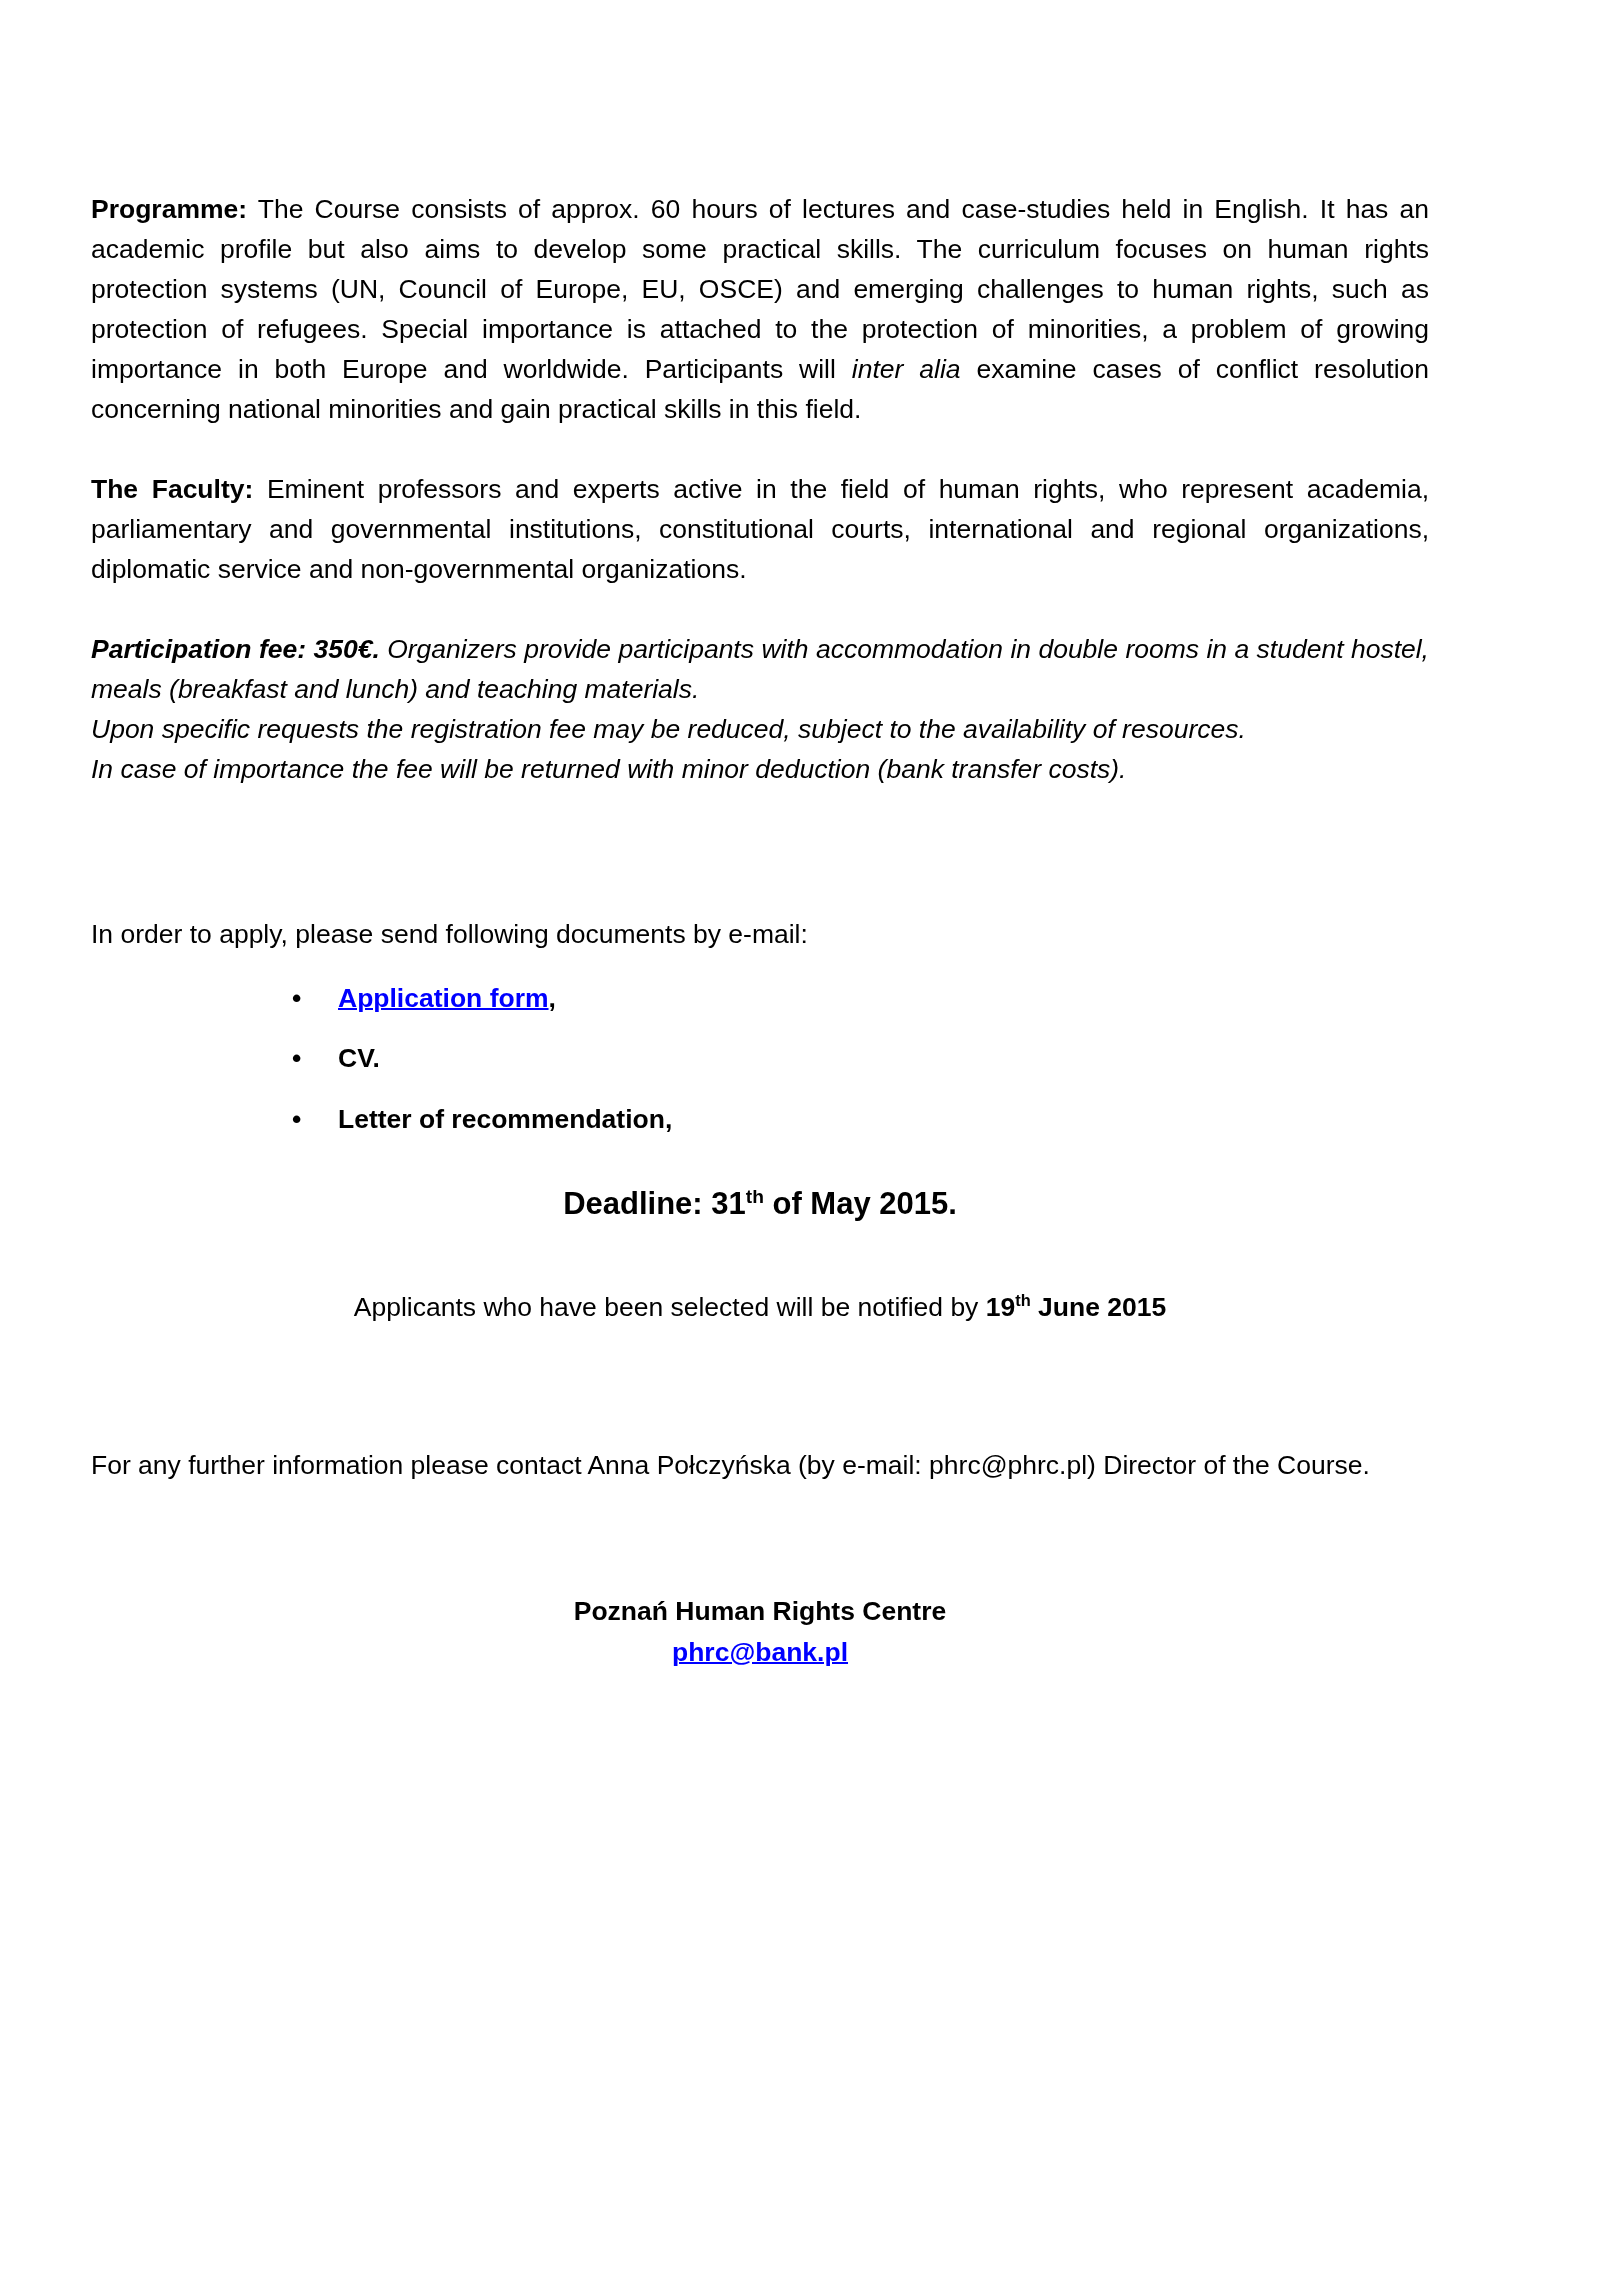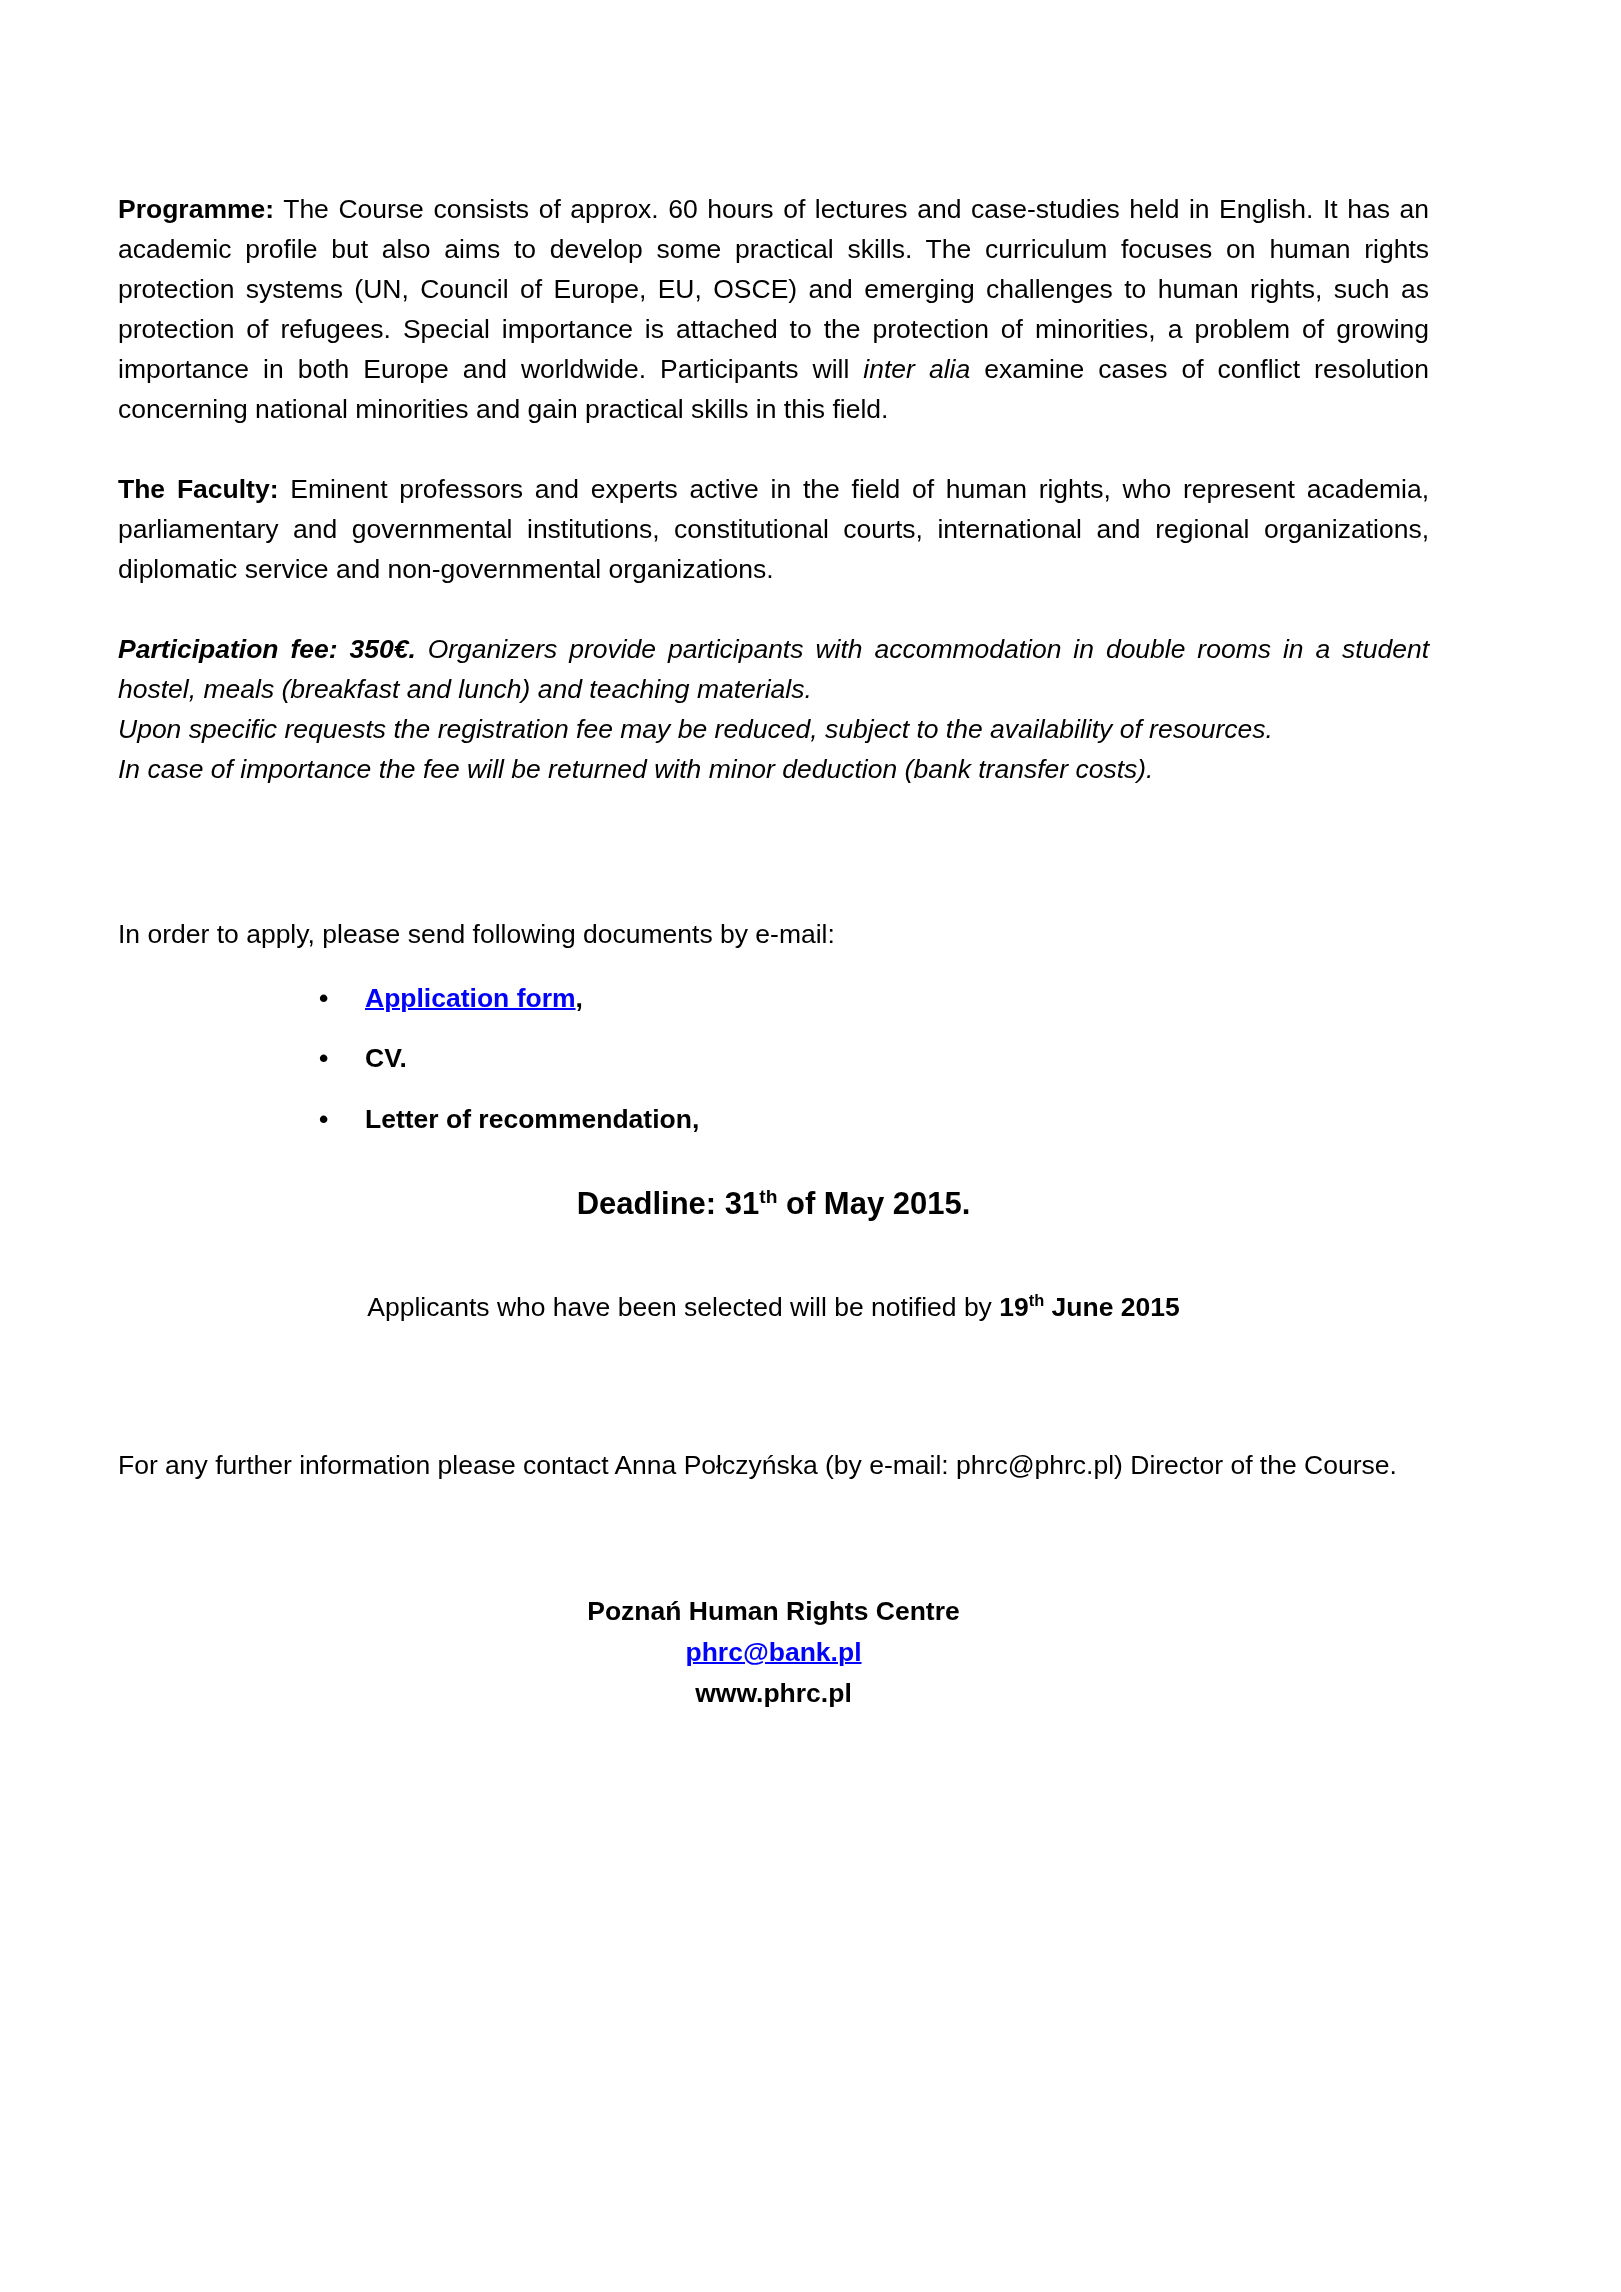--- a/index.html
+++ b/index.html
@@ -7,21 +7,21 @@
   html, body { background: #ffffff; }
   body {
     width: 1621px;
     height: 2293px;
     margin: 0 auto;
     font-family: "Liberation Sans", sans-serif;
     color: #000000;
     font-size: 26.5px;
     line-height: 40px;
   }
-  .page { padding: 189px 192px 0 118px; }
+  .page { padding: 189px 192px 0 91px; }
   p { margin: 0; }
   .just { text-align: justify; }
   .lead { font-weight: bold; }
   .gap-after { margin-bottom: 40px; }
   .fee-block { margin-bottom: 125px; font-style: italic; }
   .intro { text-align: left; margin-bottom: 23.5px; }
   ul.bullet-list { list-style: none; margin: 4px; padding: 0 0 0 197px; }
   ul.bullet-list li { margin-bottom: 20.6px; font-weight: bold; }
   .bullet { display: inline-block; width: 46px; font-weight: bold; }
   a.doc-link {
@@ -74,17 +74,16 @@
   <p class="deadline"><span>Deadline: 31</span><sup>th</sup><span> of May 2015.</span></p>
 
   <p class="center-line notify"><span>Applicants who have been selected will be notified by </span><span class="bold-date"><span>19</span><sup>th</sup><span> June 2015</span></span></p>
 
 
   <p class="just contact">For any further information please contact Anna Połczyńska (by e-mail: phrc@phrc.pl) Director of the Course.</p>
 
   <div class="footer">
     <p>Poznań Human Rights Centre</p>
     <p><a class="doc-link">phrc@bank.pl</a></p>
-    <p>www.phrc.pl</p>
   </div>
 
 </div>
 
 
 </body></html>

